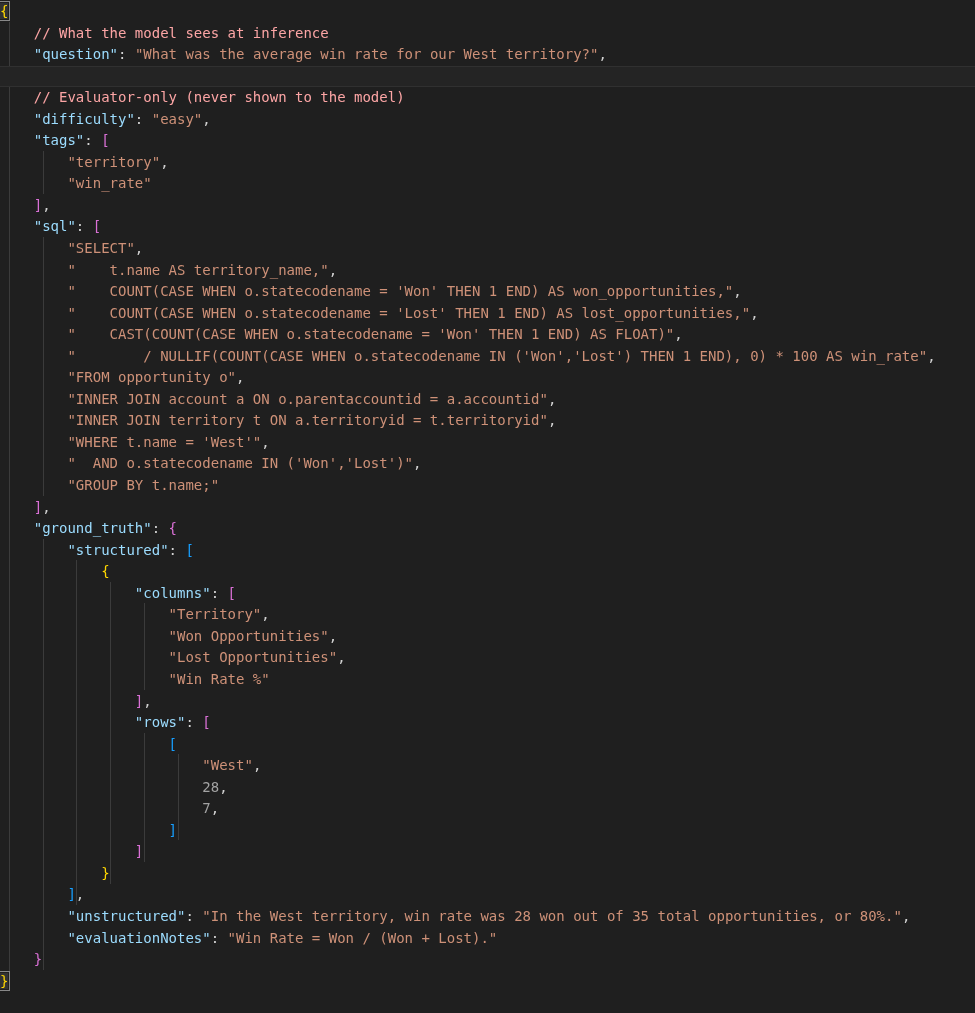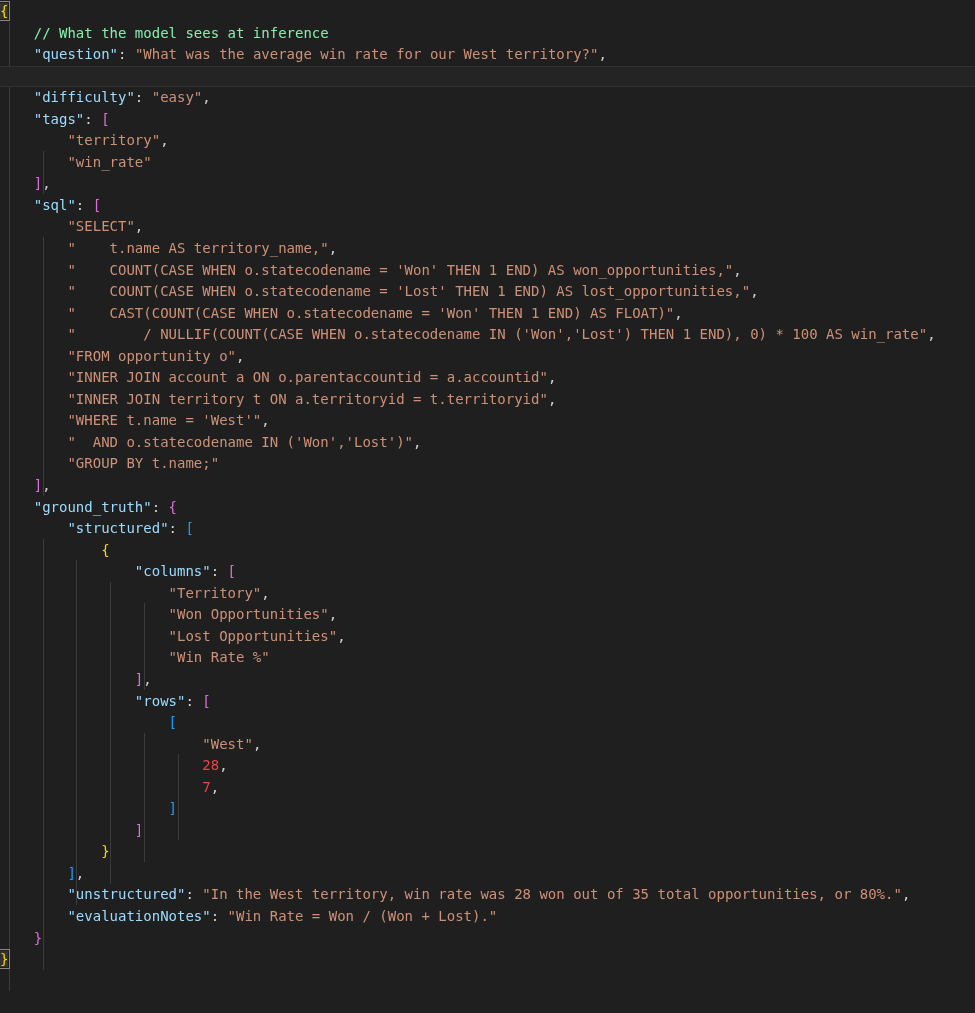--- a/index.html
+++ b/index.html
@@ -24,22 +24,22 @@
   .line.current{
     background:#242424;
     border-top:1px solid #303030;
     border-bottom:1px solid #303030;
     height:19.55px;
   }
   #guides{position:absolute;top:0;left:0;width:100%;height:100%;z-index:0;pointer-events:none;}
   .guide{position:absolute;width:1px;background:#3b3b3b;}
   .tok-key{color:#9CDCFE;}
   .tok-str{color:#CE9178;}
-  .tok-num{color:#ef4444;}
-  .tok-comment{color:#86efac;}
+  .tok-num{color:#a3a3a3;}
+  .tok-comment{color:#fca5a5;}
   .tok-punct{color:#D4D4D4;}
   .tok-b1{color:#FFD700;}
   .tok-b2{color:#DA70D6;}
   .tok-b3{color:#179FFF;}
   .match{
     background:rgba(120,120,120,.22);
     outline:1px solid #888888;
     outline-offset:1px;
   }
 </style>
@@ -56,20 +56,21 @@
       <div class="guide" style="left: 110.16px; top: 581.85px; height: 301.7px;"></div>
       <div class="guide" style="left: 143.88px; top: 603.4px; height: 86.2px;"></div>
       <div class="guide" style="left: 143.88px; top: 732.7px; height: 129.3px;"></div>
       <div class="guide" style="left: 177.6px; top: 754.25px; height: 86.2px;"></div>
     </div>
   <div id="lines">
       <div class="line"><span class="tok-b1 match">{</span></div>
       <div class="line"><span class="tok-comment">    // What the model sees at inference</span></div>
       <div class="line"><span class="tok-key">    "question"</span><span class="tok-punct">: </span><span class="tok-str">"What was the average win rate for our West territory?"</span><span class="tok-punct">,</span></div>
       <div class="line current"></div>
+      <div class="line"><span class="tok-comment">    // Evaluator-only (never shown to the model)</span></div>
       <div class="line"><span class="tok-key">    "difficulty"</span><span class="tok-punct">: </span><span class="tok-str">"easy"</span><span class="tok-punct">,</span></div>
       <div class="line"><span class="tok-key">    "tags"</span><span class="tok-punct">: </span><span class="tok-b2">[</span></div>
       <div class="line"><span class="tok-str">        "territory"</span><span class="tok-punct">,</span></div>
       <div class="line"><span class="tok-str">        "win_rate"</span></div>
       <div class="line"><span class="tok-b2">    ]</span><span class="tok-punct">,</span></div>
       <div class="line"><span class="tok-key">    "sql"</span><span class="tok-punct">: </span><span class="tok-b2">[</span></div>
       <div class="line"><span class="tok-str">        "SELECT"</span><span class="tok-punct">,</span></div>
       <div class="line"><span class="tok-str">        "    t.name AS territory_name,"</span><span class="tok-punct">,</span></div>
       <div class="line"><span class="tok-str">        "    COUNT(CASE WHEN o.statecodename = 'Won' THEN 1 END) AS won_opportunities,"</span><span class="tok-punct">,</span></div>
       <div class="line"><span class="tok-str">        "    COUNT(CASE WHEN o.statecodename = 'Lost' THEN 1 END) AS lost_opportunities,"</span><span class="tok-punct">,</span></div>

